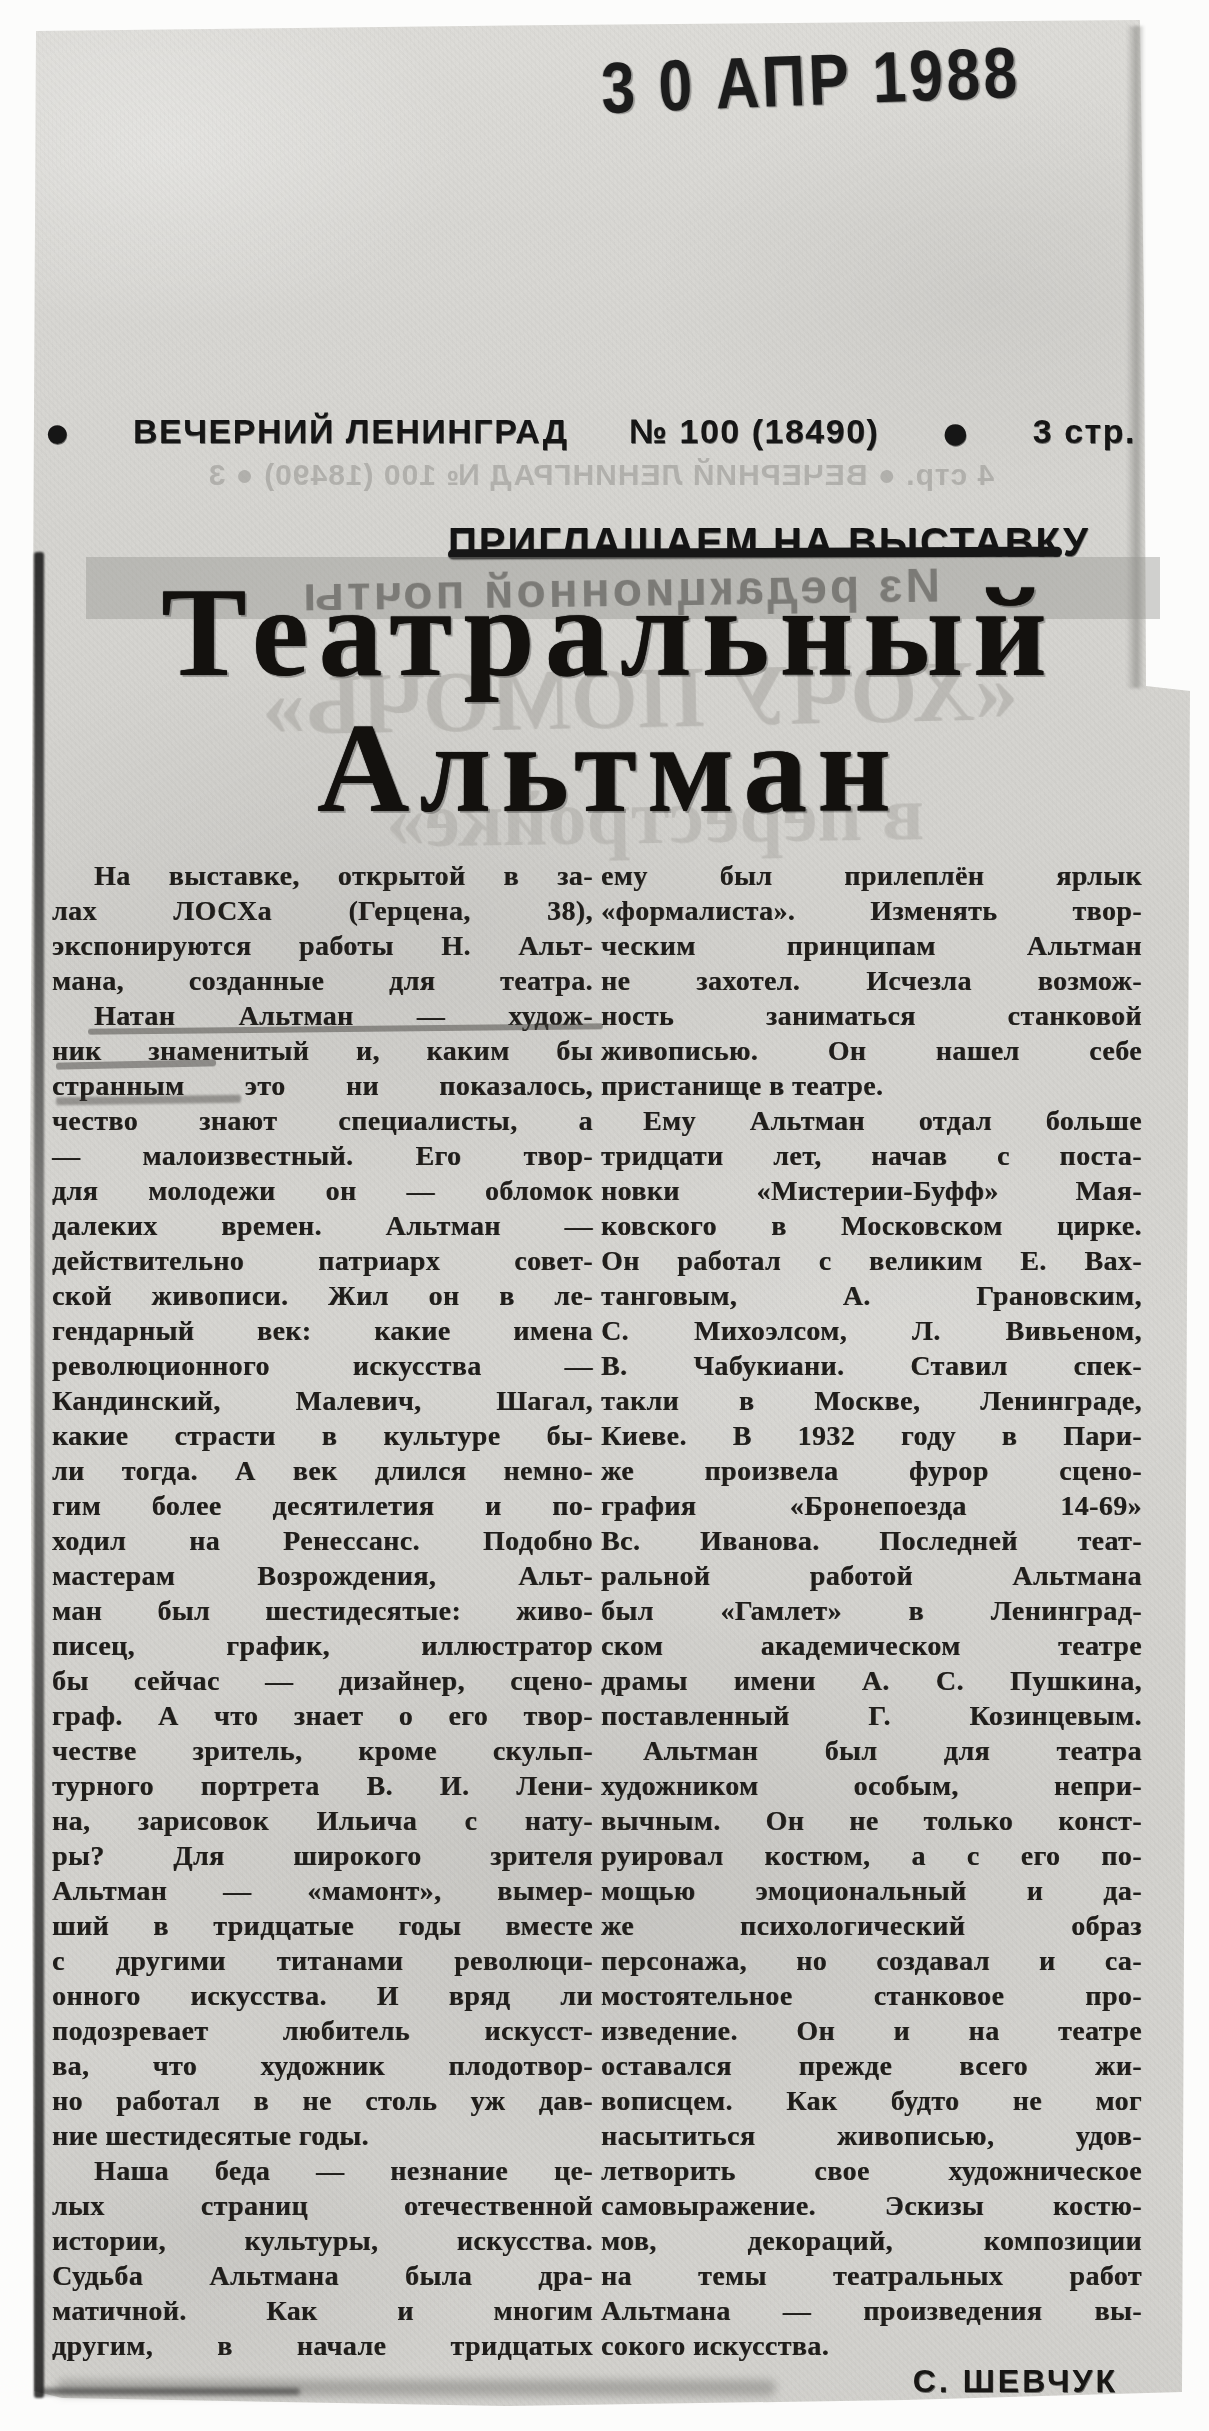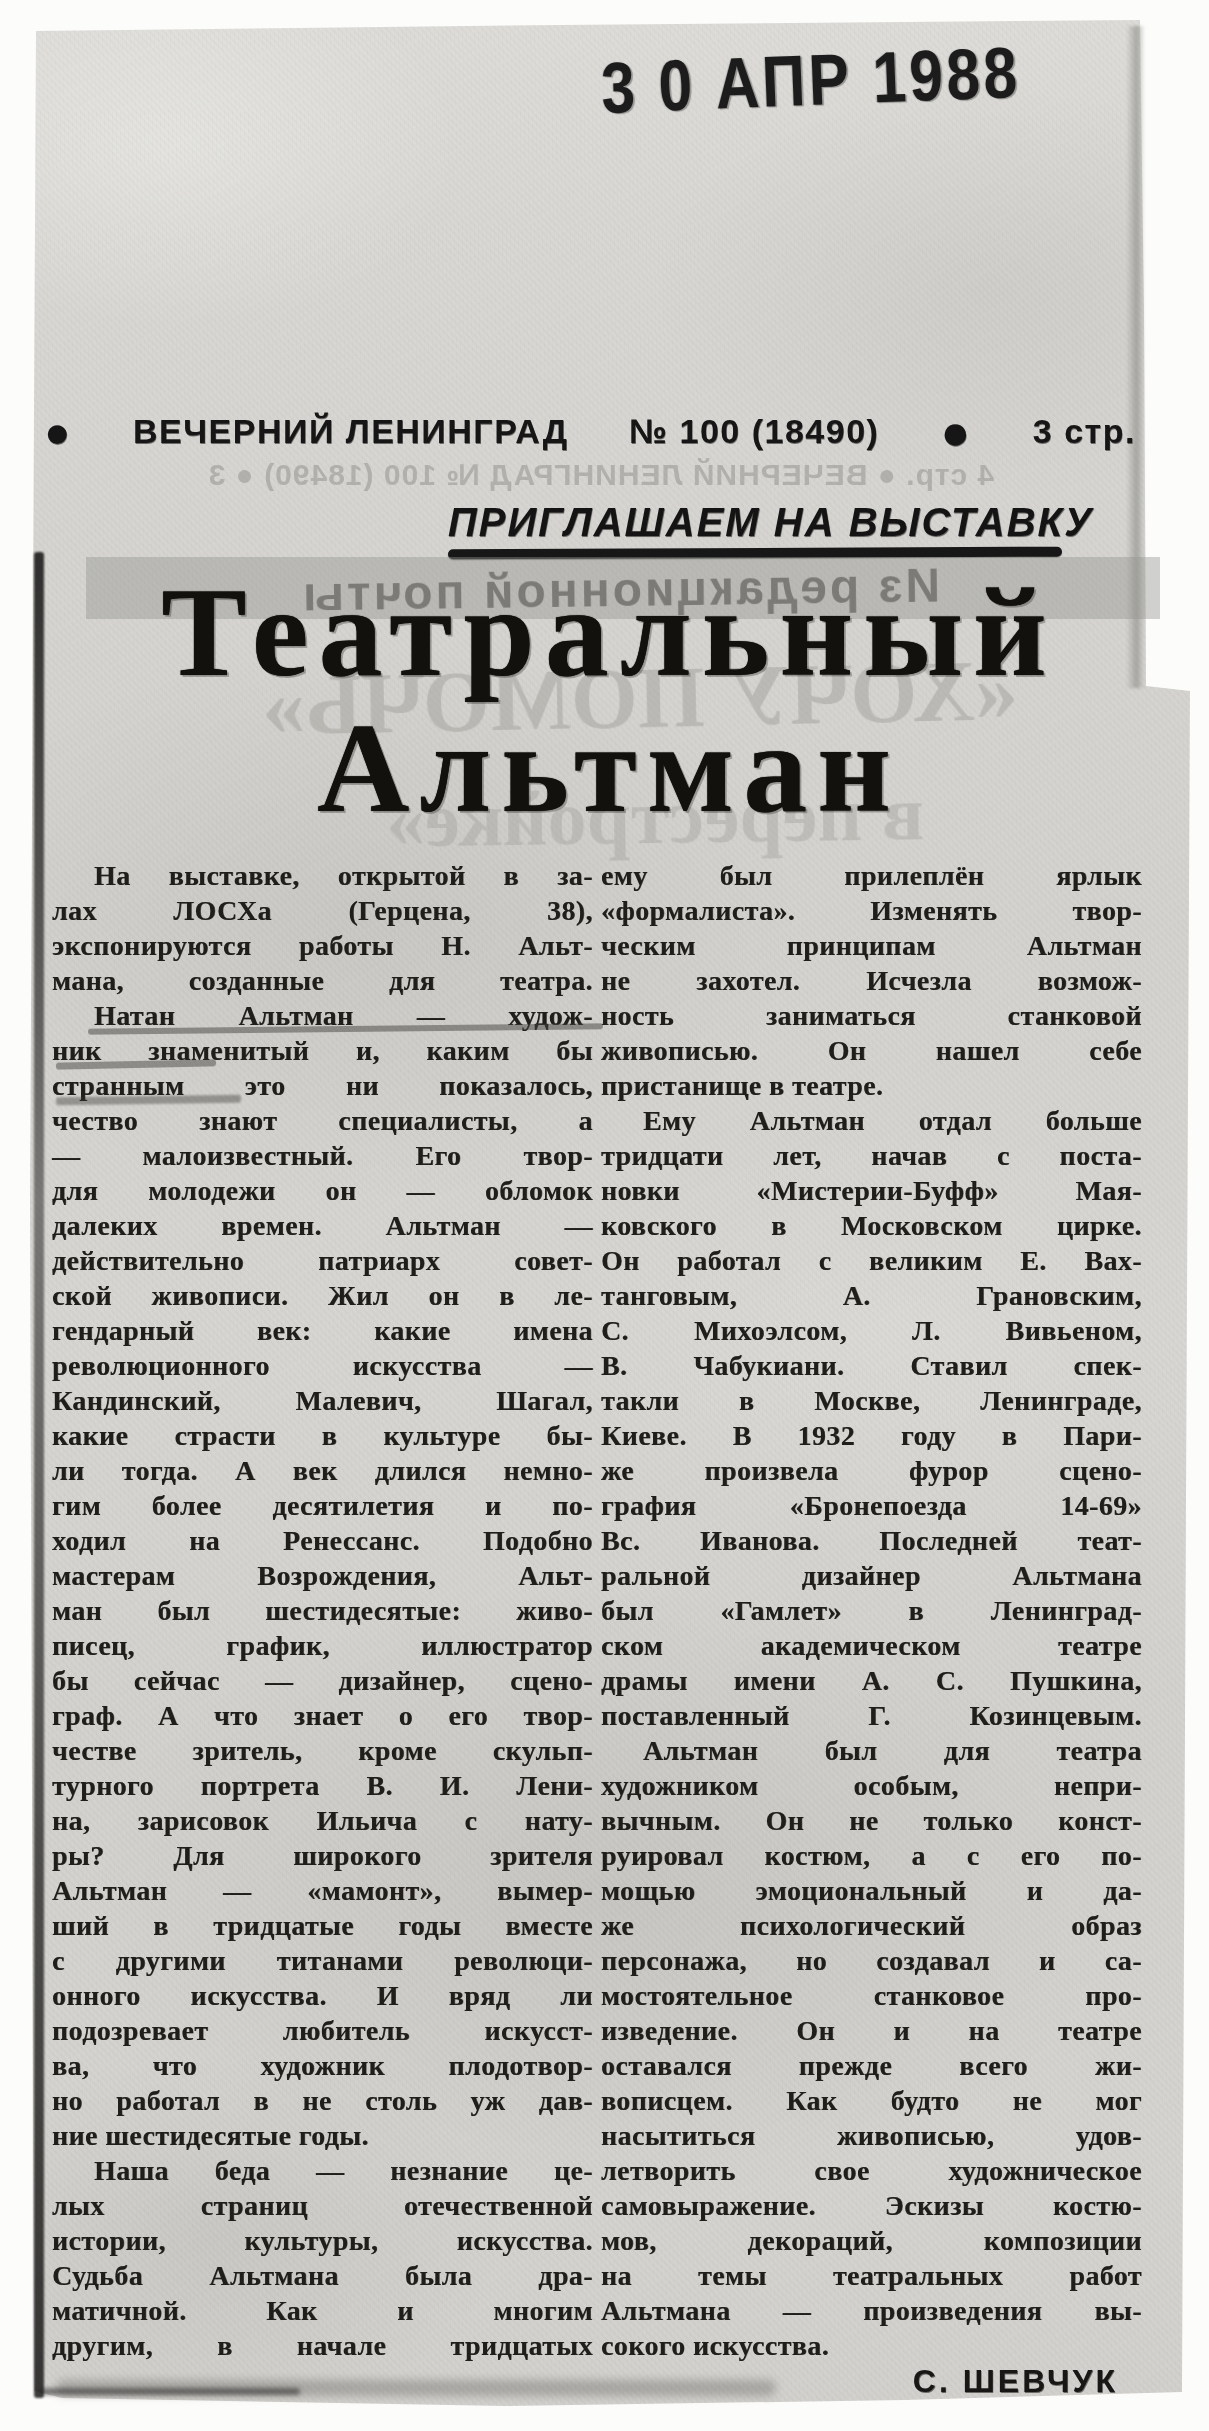--- a/index.html
+++ b/index.html
@@ -55,23 +55,23 @@
   .rubric-band{position:absolute;left:86px;top:557px;width:1074px;height:62px;
     background:rgba(148,147,142,.42);}
   .ghost-rubric{left:120px;top:562px;width:1000px;font-size:48px;letter-spacing:3px;
     color:rgba(95,94,90,.8);opacity:.85;transform:scaleX(-1) rotate(.8deg);text-align:center;}
   .ghost-serif{font-family:"Liberation Serif",serif;font-weight:700;color:#a3a19c;}
   .ghost-h1{left:250px;top:648px;width:780px;font-size:86px;opacity:.5;
     transform:scaleX(-1) rotate(1.2deg);text-align:center;}
   .ghost-h2{left:235px;top:772px;width:840px;font-size:78px;opacity:.42;
     transform:scaleX(-1) rotate(.8deg);text-align:center;}
   
-  .kicker{position:absolute;left:448px;top:500px;font-family:"Liberation Sans",sans-serif;
+  .kicker{position:absolute;left:448px;top:520px;font-family:"Liberation Sans",sans-serif;
     font-weight:700;font-size:40px;letter-spacing:2px;color:#141414;white-space:nowrap;
-    text-shadow:.6px .6px .7px rgba(20,20,20,.6);font-style:italic;}
+    text-shadow:.6px .6px .7px rgba(20,20,20,.6);}
   .kicker-bar{position:absolute;left:448px;top:548px;width:614px;height:10px;background:#171717;
     border-radius:5px;transform:rotate(-.25deg);box-shadow:0 1px 1px rgba(0,0,0,.4);}
   .headline{position:absolute;left:64px;top:564px;width:1090px;text-align:center;
     font-family:"Liberation Serif",serif;font-weight:700;font-size:128px;line-height:136px;
     letter-spacing:10px;color:#13110e;
     text-shadow:0 0 1px #000,2px 2px 0 rgba(0,0,0,.25);}
   
   .article{position:absolute;left:52px;top:858px;width:1106px;display:flex;gap:8px;
     color:#201e1b;}
   .col{width:541px;font-weight:700;font-size:28px;letter-spacing:.4px;
@@ -190,21 +190,21 @@
         <div class="line">ковского в Московском цирке.</div>
         <div class="line">Он работал с великим Е. Вах-</div>
         <div class="line">танговым, А. Грановским,</div>
         <div class="line">С. Михоэлсом, Л. Вивьеном,</div>
         <div class="line">В. Чабукиани. Ставил спек-</div>
         <div class="line">такли в Москве, Ленинграде,</div>
         <div class="line">Киеве. В 1932 году в Пари-</div>
         <div class="line">же произвела фурор сцено-</div>
         <div class="line">графия «Бронепоезда 14-69»</div>
         <div class="line">Вс. Иванова. Последней теат-</div>
-        <div class="line">ральной дизайнер Альтмана</div>
+        <div class="line">ральной работой Альтмана</div>
         <div class="line">был «Гамлет» в Ленинград-</div>
         <div class="line">ском академическом театре</div>
         <div class="line">драмы имени А. С. Пушкина,</div>
         <div class="line">поставленный Г. Козинцевым.</div>
         <div class="line indent">Альтман был для театра</div>
         <div class="line">художником особым, непри-</div>
         <div class="line">вычным. Он не только конст-</div>
         <div class="line">руировал костюм, а с его по-</div>
         <div class="line">мощью эмоциональный и да-</div>
         <div class="line">же психологический образ</div>

